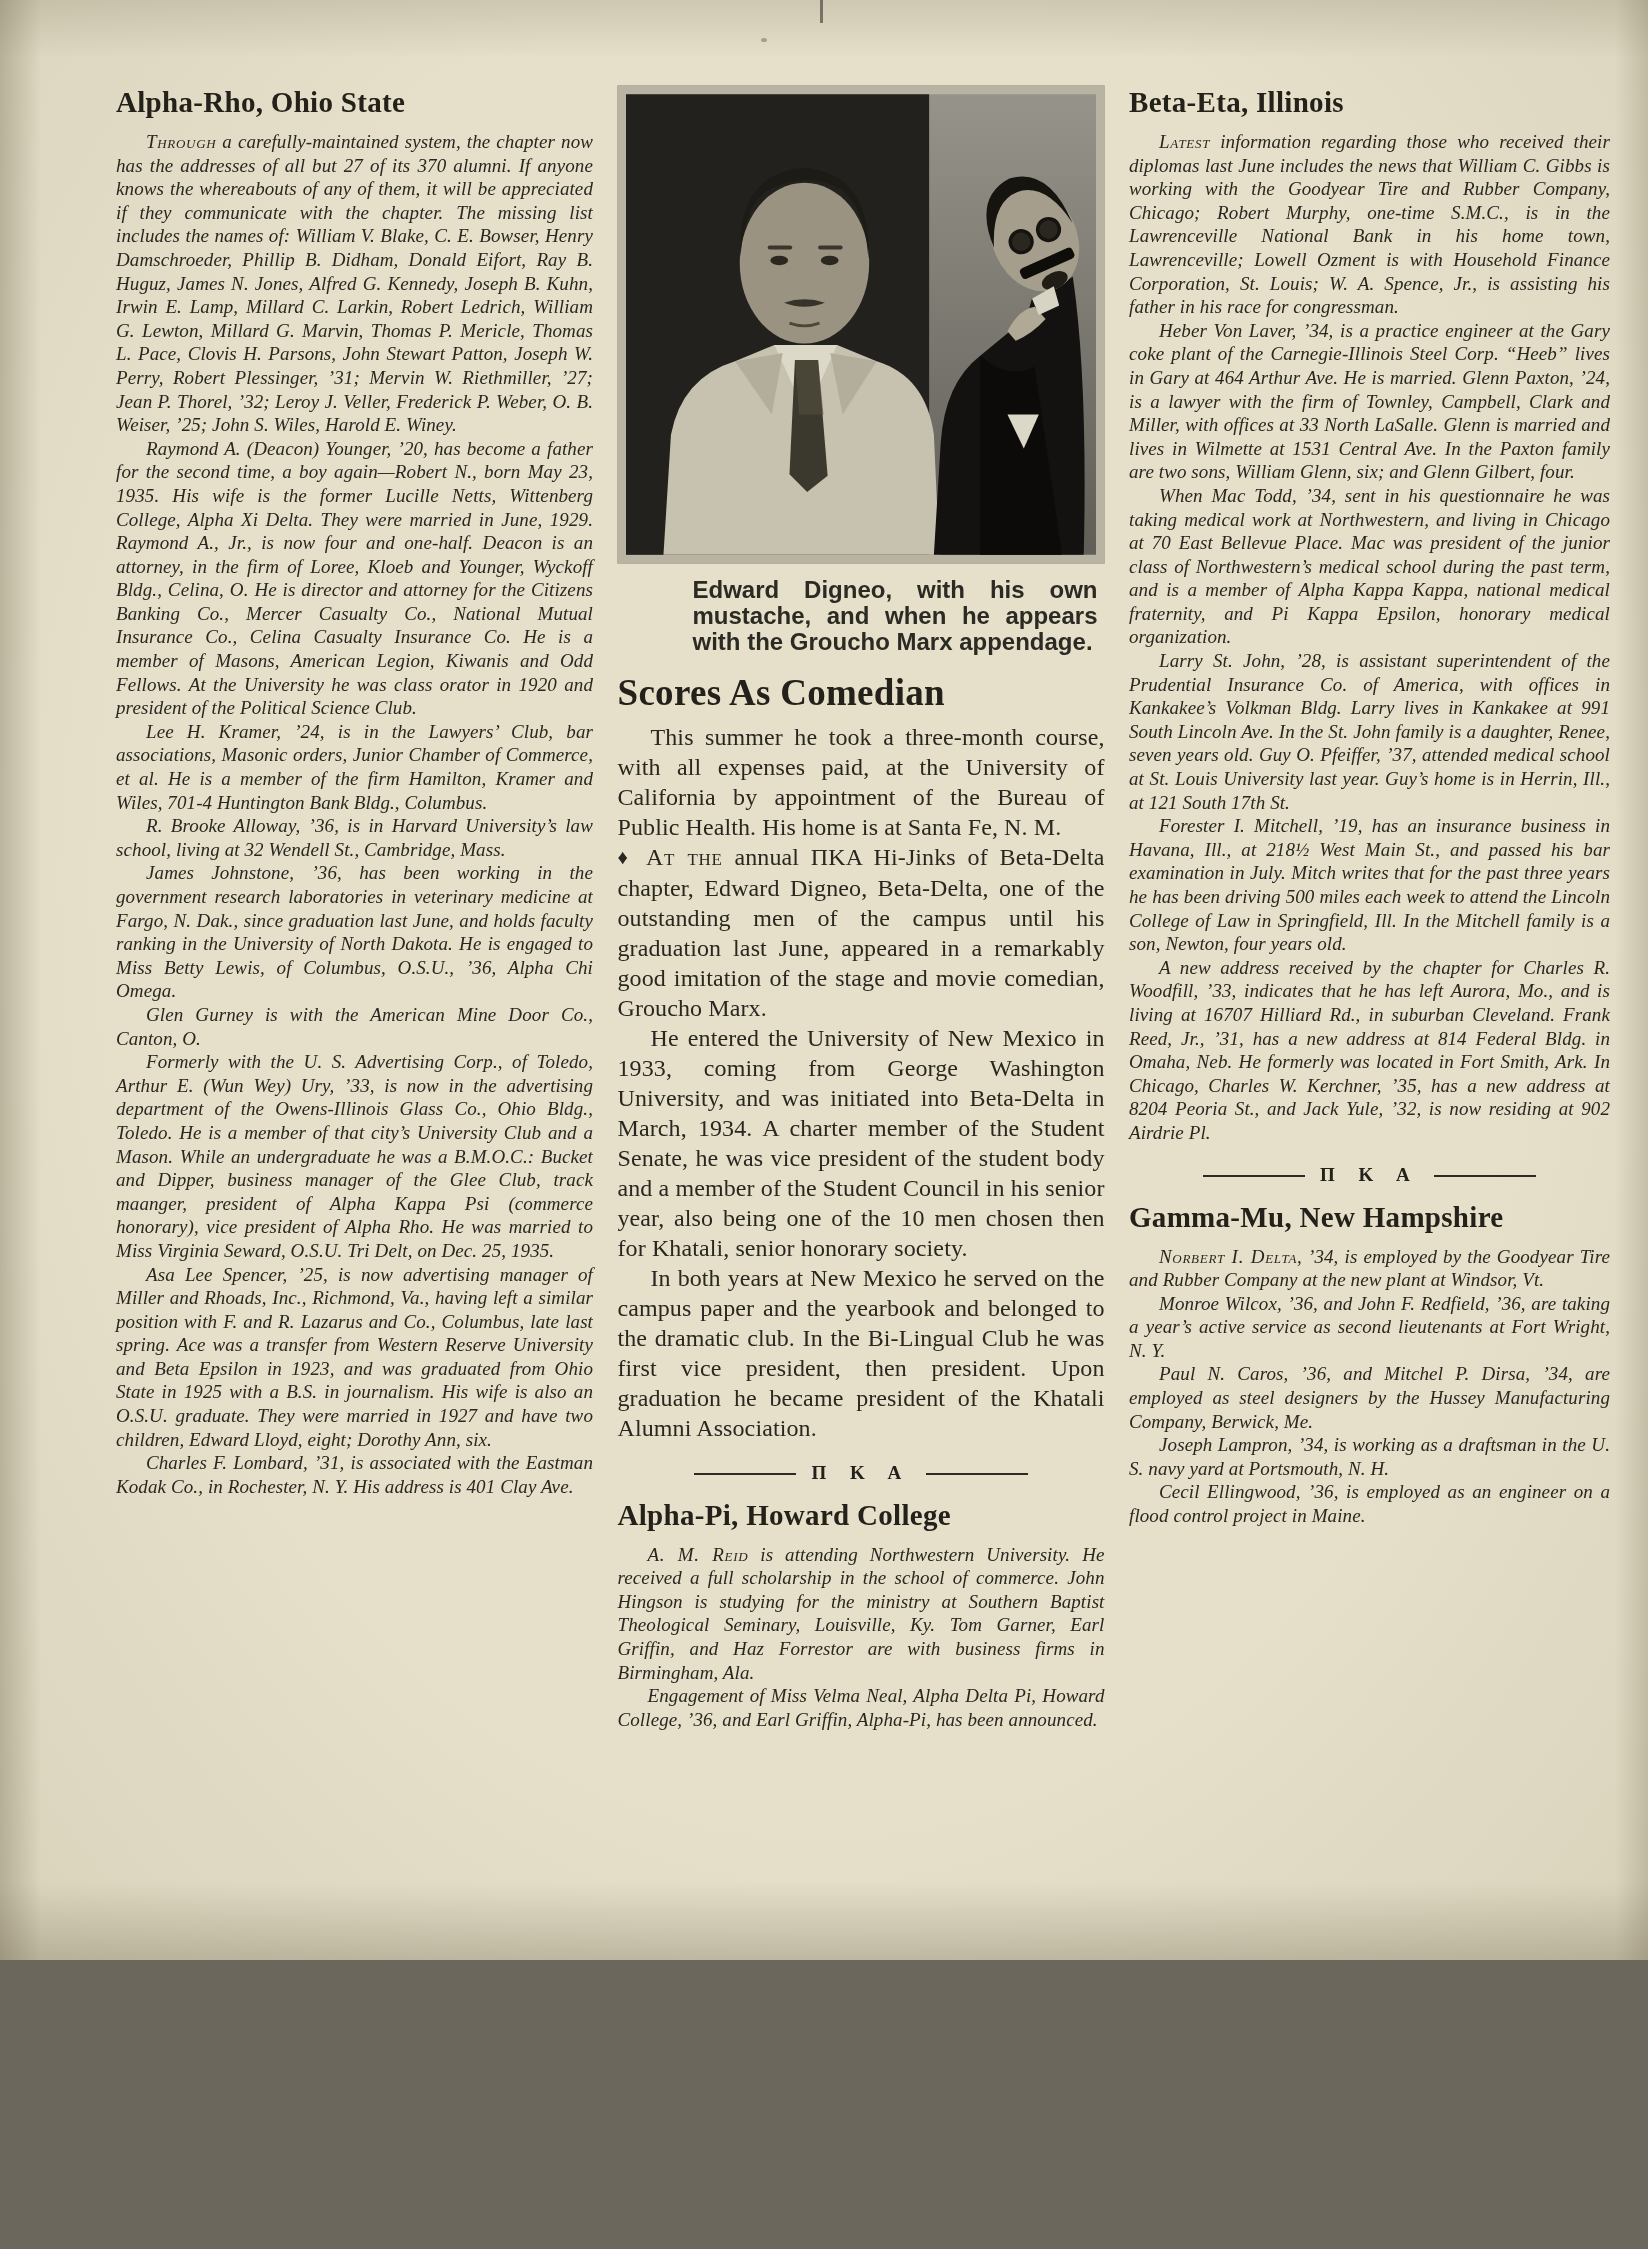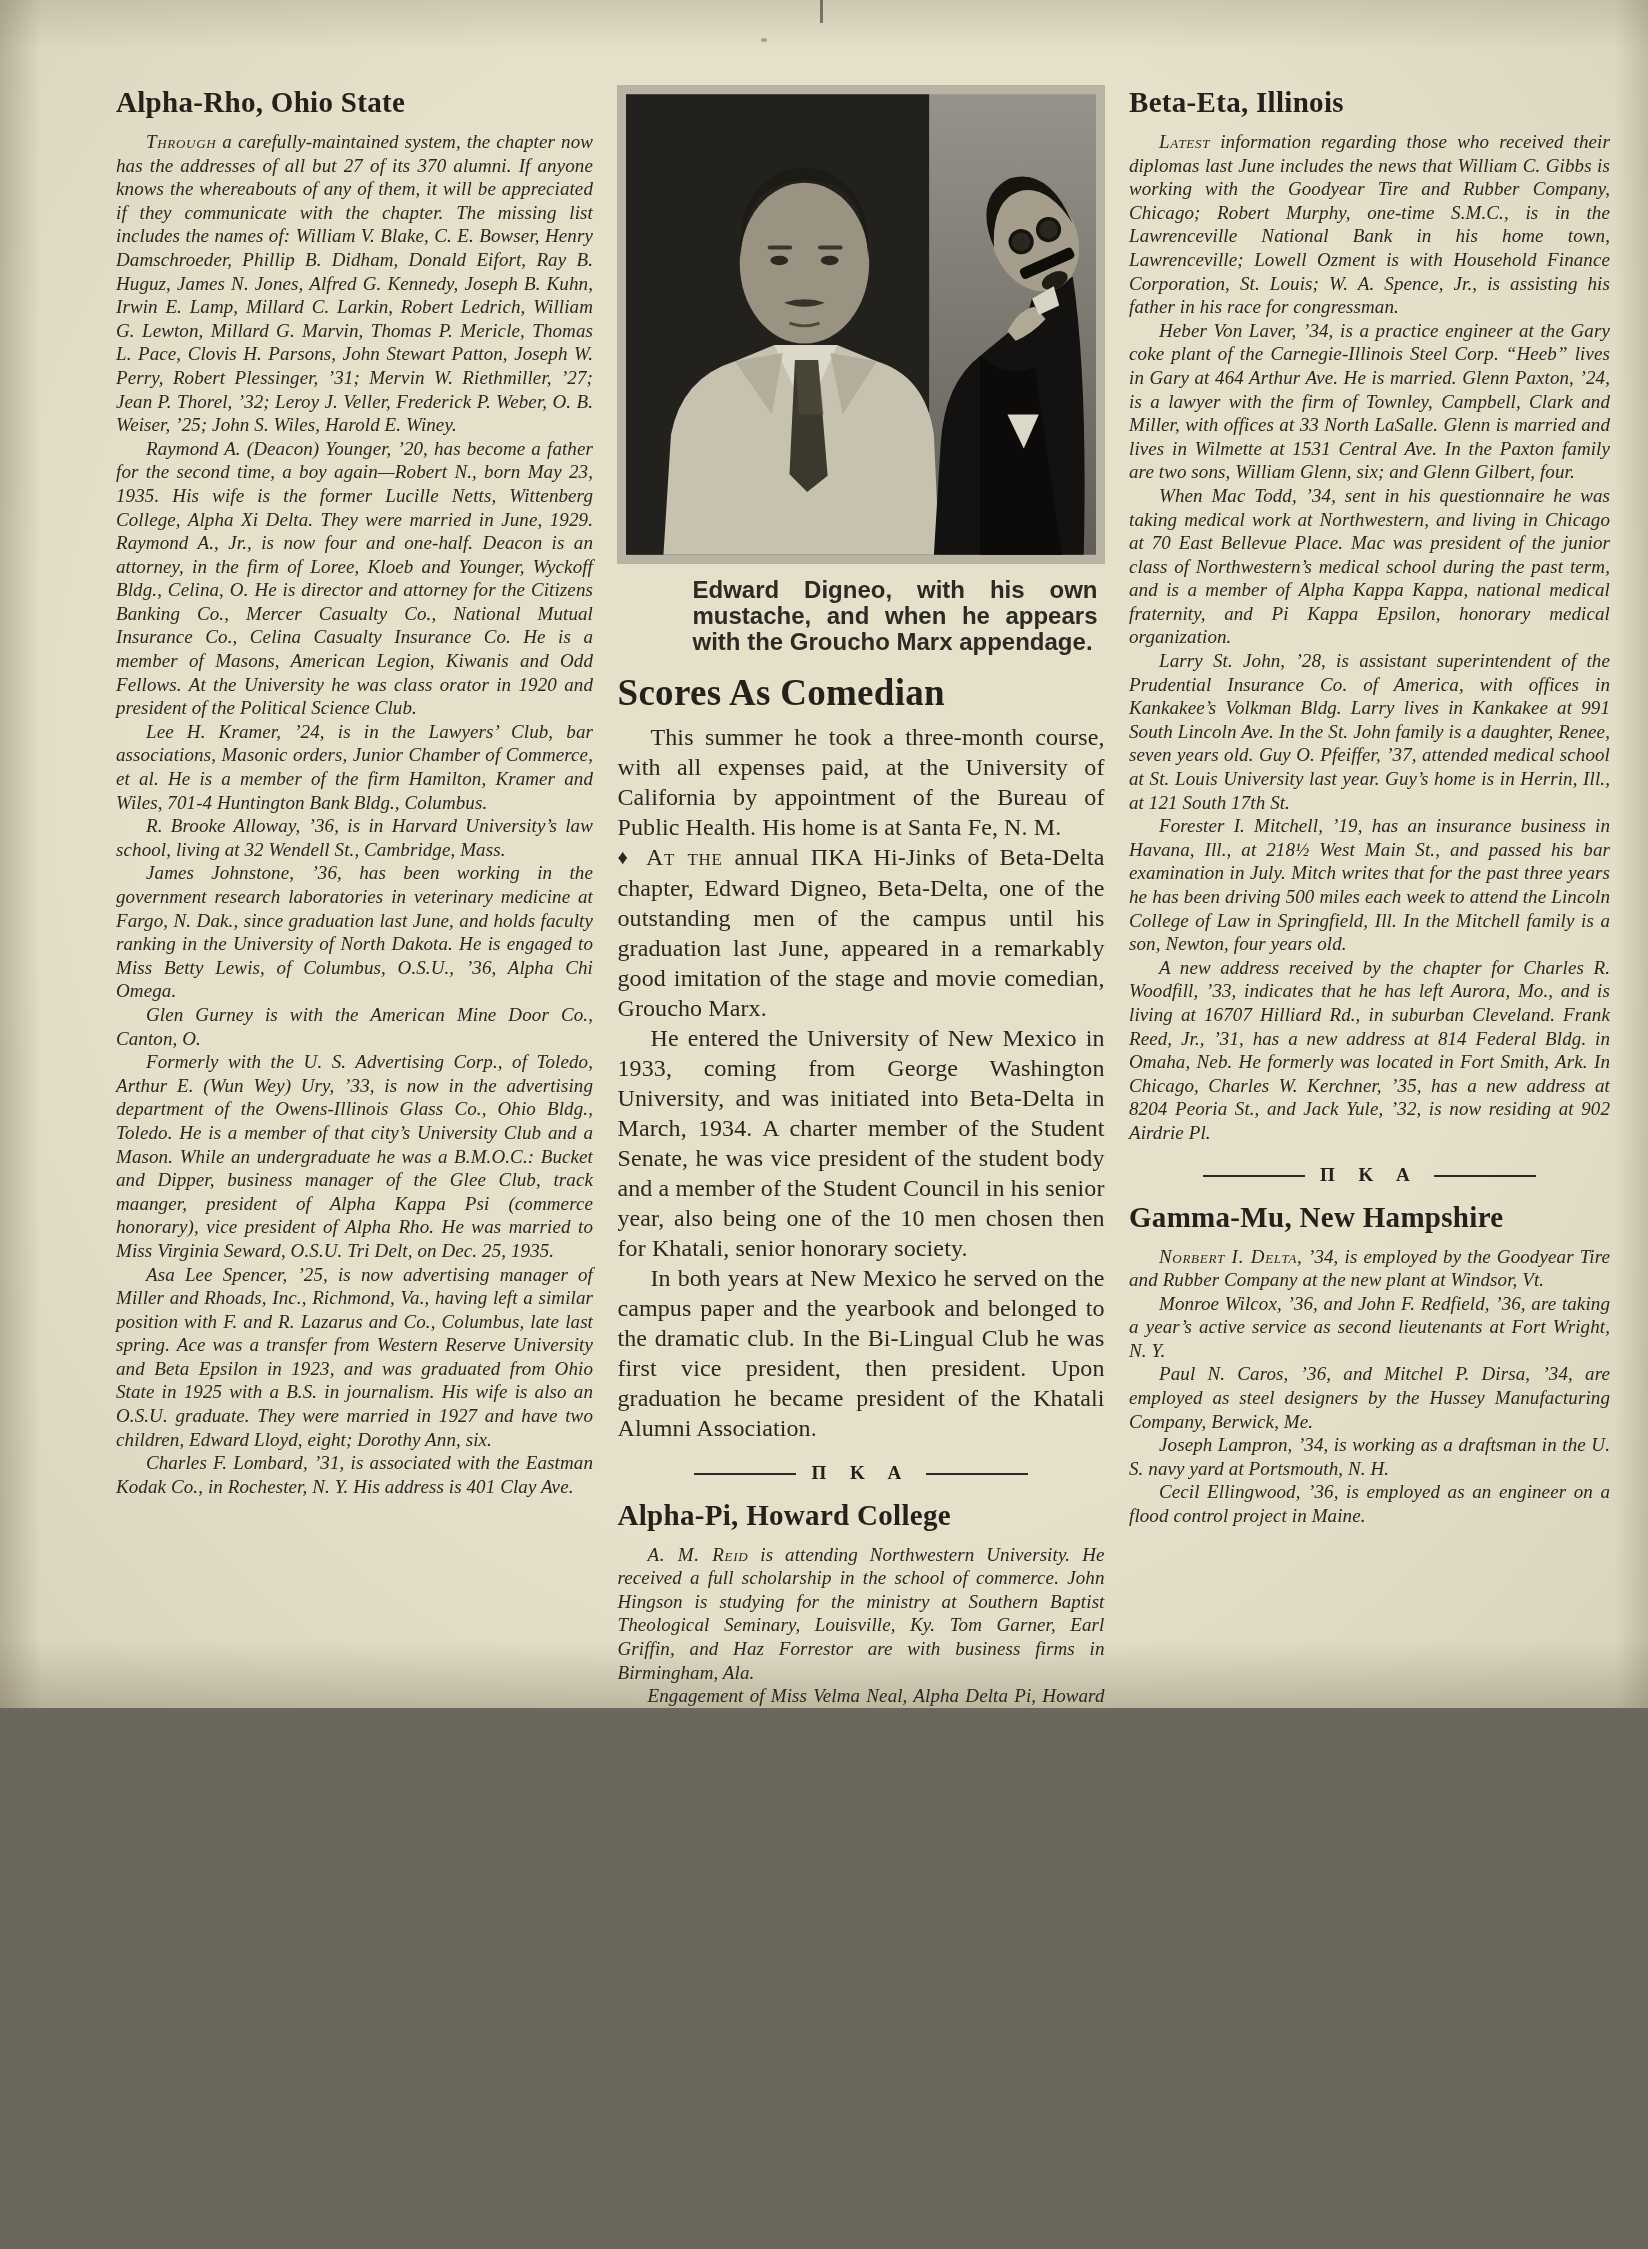--- a/index.html
+++ b/index.html
@@ -1,18 +1,18 @@
 <!DOCTYPE html>
 <html style="font-size:11px"><head>
 <meta charset="utf-8">
 <style>
   html,body{margin:0;padding:0;background:#6b675c;}
   .page{
     position:relative;
-    width:1648px;height:1708px;
+    width:1648px;height:1960px;
     background:
       linear-gradient(90deg, rgba(97,87,62,.30), rgba(0,0,0,0) 2.5%),
       linear-gradient(270deg, rgba(97,87,62,.22), rgba(0,0,0,0) 2%),
       linear-gradient(180deg, rgba(120,112,88,.22), rgba(0,0,0,0) 3%),
       linear-gradient(0deg, rgba(97,87,62,.28), rgba(0,0,0,0) 4%),
       radial-gradient(ellipse at 50% 45%, #e6e0cb 60%, #d9d3bc 100%);
     font-family:"Liberation Serif", serif;
     color:#29271f;
     overflow:hidden;
   }

